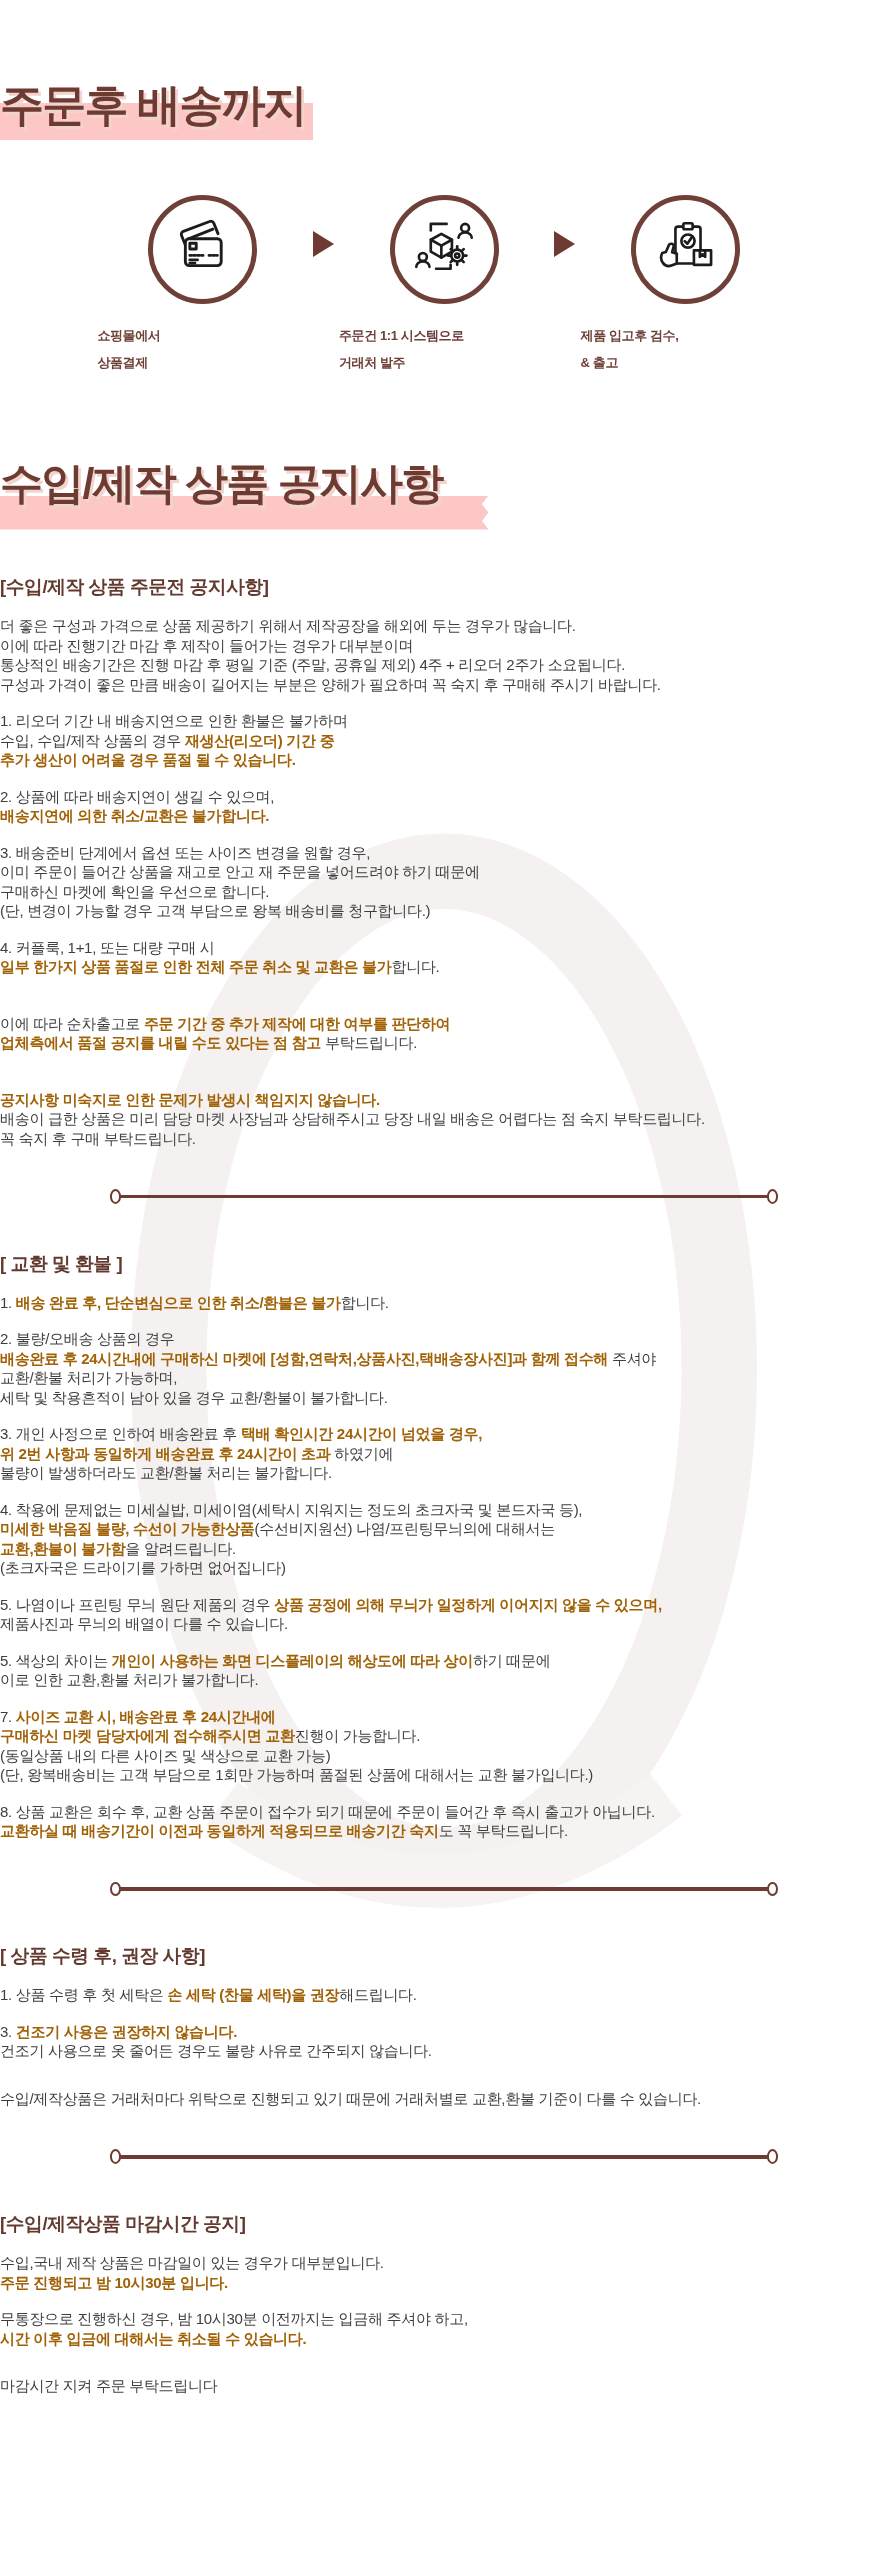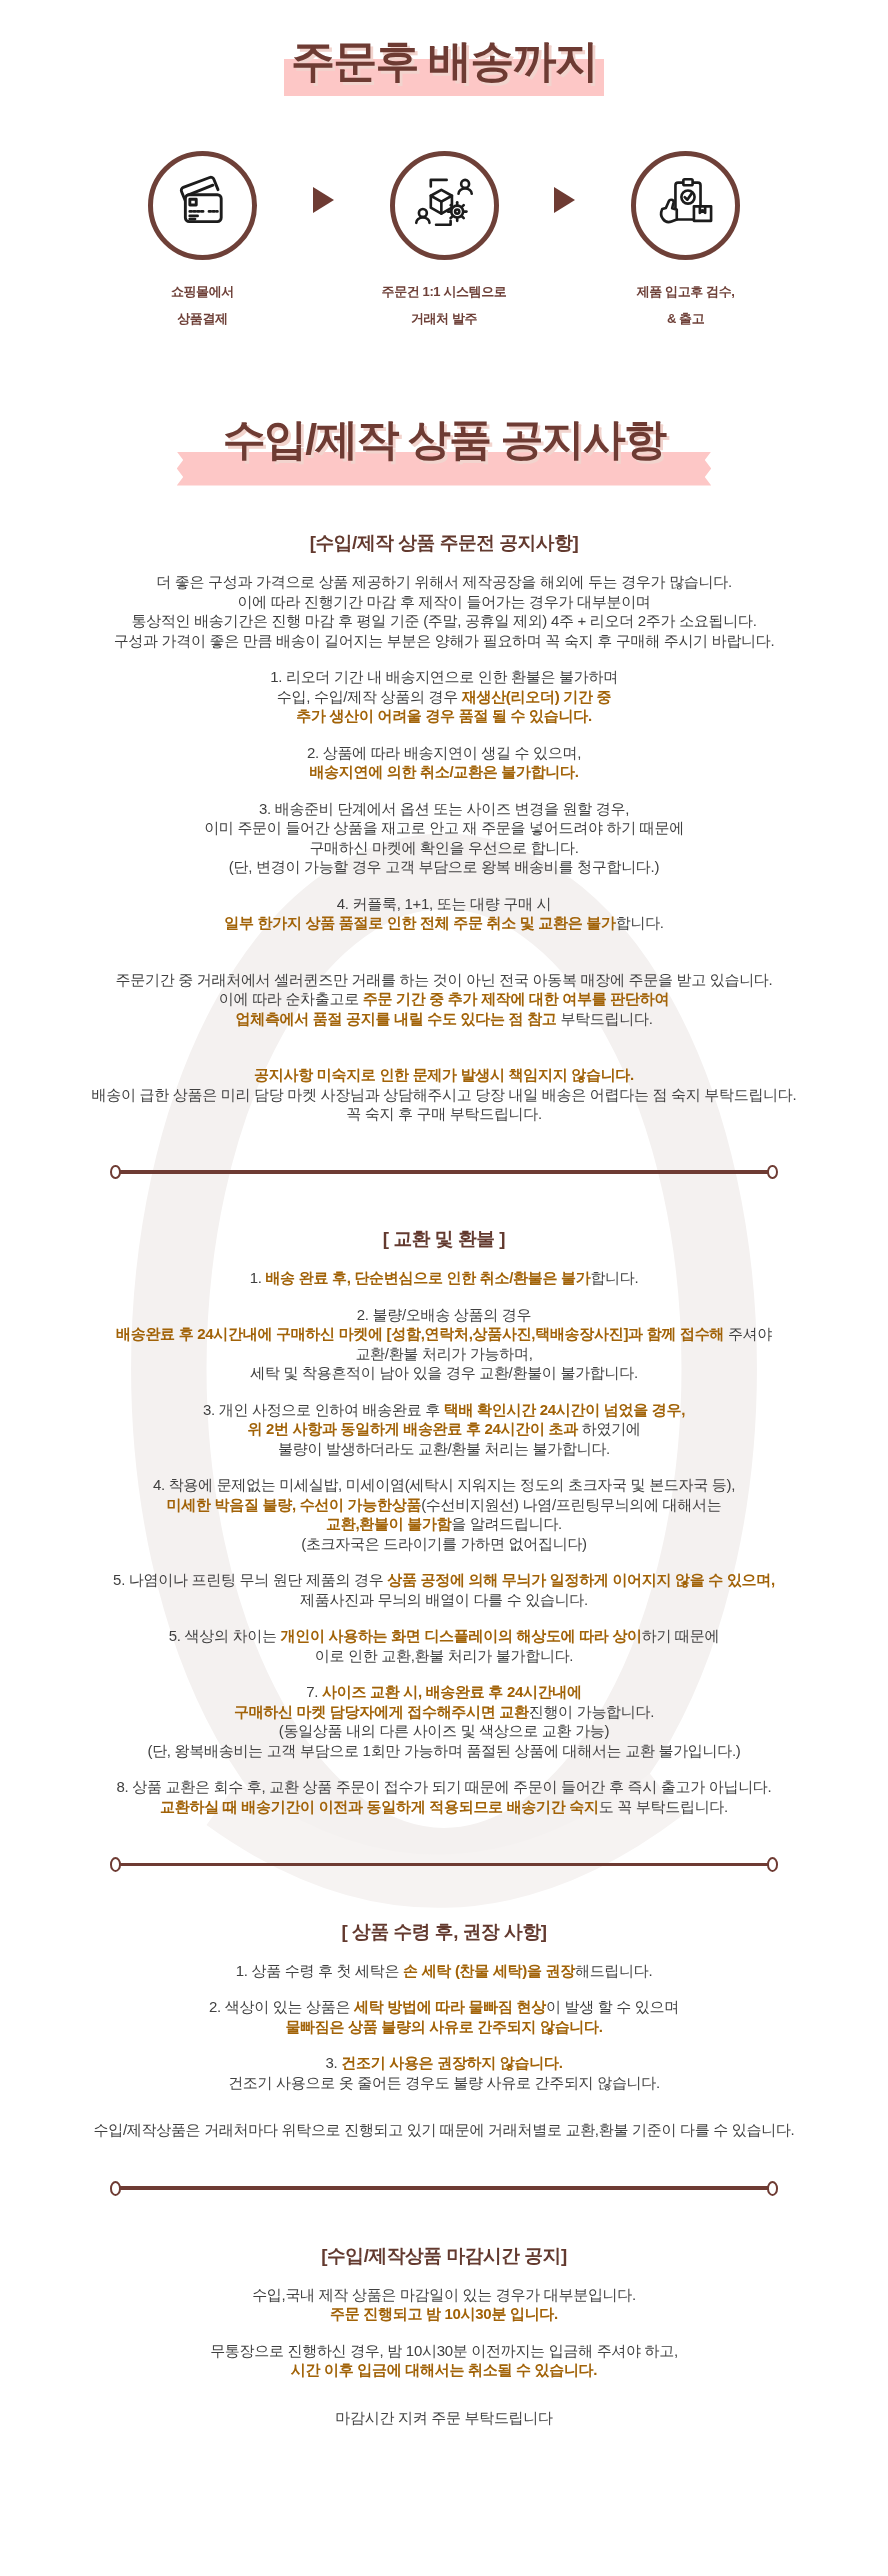--- a/index.html
+++ b/index.html
@@ -1,21 +1,21 @@
 <!DOCTYPE html>
 <html style="font-size:14px"><head>
 <meta charset="utf-8">
 <style>
   html,body{margin:0;padding:0;background:#fff;}
   .page{
     width:888px;height:2576px;position:relative;overflow:hidden;margin:0 auto;background:#fff;
     font-family:"Liberation Sans","DejaVu Sans",sans-serif;
   }
   .watermark{position:absolute;top:782px;left:50%;transform:translateX(-50%);z-index:0;}
-  .content{position:relative;z-index:1;text-align:center;padding-top:36px;}
+  .content{position:relative;z-index:1;padding-top:80px;}
 
   
   .title-block{line-height:0;}
   .banner{position:relative;display:inline-block;line-height:1.15;}
   .banner .title-text{
     position:relative;z-index:1;font-weight:800;color:#6e3b33;letter-spacing:-1.8px;
     text-shadow:2.7px 2.7px 0 #f2d4ce;
   }
   .main-title .title-text{font-size:44px;}
   .main-title .band{
@@ -181,21 +181,20 @@
           <div class="line"><span>3. 배송준비 단계에서 옵션 또는 사이즈 변경을 원할 경우,</span></div>
           <div class="line"><span>이미 주문이 들어간 상품을 재고로 안고 재 주문을 넣어드려야 하기 때문에</span></div>
           <div class="line"><span>구매하신 마켓에 확인을 우선으로 합니다.</span></div>
           <div class="line"><span>(단, 변경이 가능할 경우 고객 부담으로 왕복 배송비를 청구합니다.)</span></div>
         </div>
         <div class="para">
           <div class="line"><span>4. 커플룩, 1+1, 또는 대량 구매 시</span></div>
           <div class="line"><span class="red">일부 한가지 상품 품절로 인한 전체 주문 취소 및 교환은 불가</span><span>합니다.</span></div>
         </div>
         <div class="para gap-lg">
-          <div class="line"><span>주문기간 중 거래처에서 셀러퀸즈만 거래를 하는 것이 아닌 전국 아동복 매장에 주문을 받고 있습니다.</span></div>
           <div class="line"><span>이에 따라 순차출고로 </span><span class="red">주문 기간 중 추가 제작에 대한 여부를 판단하여</span></div>
           <div class="line"><span class="red">업체측에서 품절 공지를 내릴 수도 있다는 점 참고</span><span> 부탁드립니다.</span></div>
         </div>
         <div class="para gap-lg">
           <div class="line"><span class="red">공지사항 미숙지로 인한 문제가 발생시 책임지지 않습니다.</span></div>
           <div class="line"><span>배송이 급한 상품은 미리 담당 마켓 사장님과 상담해주시고 당장 내일 배송은 어렵다는 점 숙지 부탁드립니다.</span></div>
           <div class="line"><span>꼭 숙지 후 구매 부탁드립니다.</span></div>
         </div>
         <div class="divider">
           <span class="ring"></span>
@@ -244,24 +243,20 @@
         <div class="divider">
           <span class="ring"></span>
           <div class="rule"></div>
           <span class="ring"></span>
         </div>
         <div class="section-heading">[ 상품 수령 후, 권장 사항]</div>
         <div class="para">
           <div class="line"><span>1. 상품 수령 후 첫 세탁은 </span><span class="red">손 세탁 (찬물 세탁)을 권장</span><span>해드립니다.</span></div>
         </div>
         <div class="para">
-          <div class="line"><span>2. 색상이 있는 상품은 </span><span class="red">세탁 방법에 따라 물빠짐 현상</span><span>이 발생 할 수 있으며</span></div>
-          <div class="line"><span class="red">물빠짐은 상품 불량의 사유로 간주되지 않습니다.</span></div>
-        </div>
-        <div class="para">
           <div class="line"><span>3. </span><span class="red">건조기 사용은 권장하지 않습니다.</span></div>
           <div class="line"><span>건조기 사용으로 옷 줄어든 경우도 불량 사유로 간주되지 않습니다.</span></div>
         </div>
         <div class="para gap-md">
           <div class="line"><span>수입/제작상품은 거래처마다 위탁으로 진행되고 있기 때문에 거래처별로 교환,환불 기준이 다를 수 있습니다.</span></div>
         </div>
         <div class="divider">
           <span class="ring"></span>
           <div class="rule"></div>
           <span class="ring"></span>

